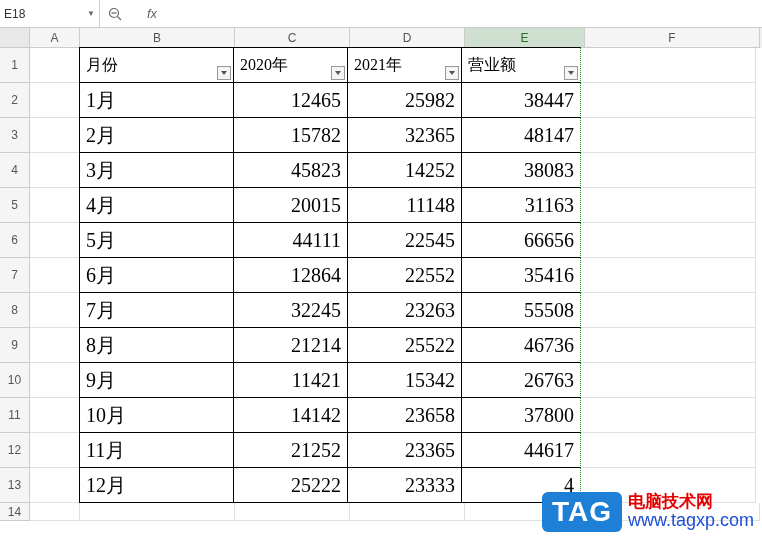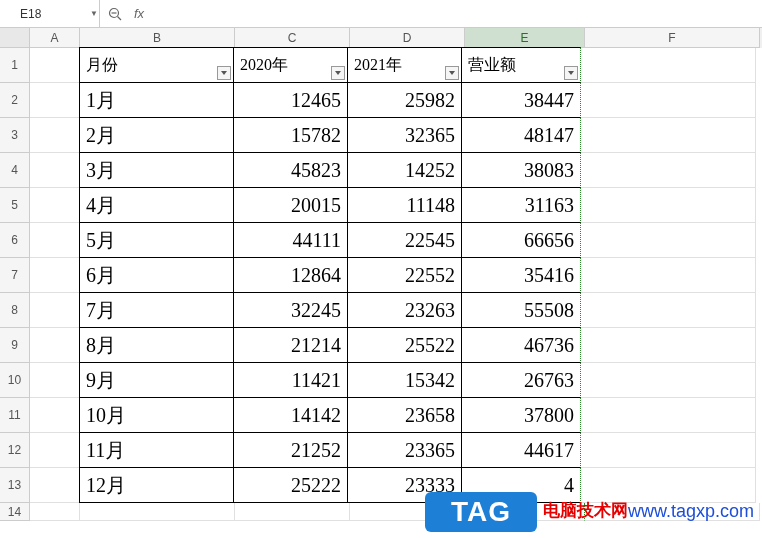--- a/index.html
+++ b/index.html
@@ -27,32 +27,31 @@
       border-right: 1px solid #ccc;
       padding: 0 4px;
     }
     .name-box-input {
       border: none;
       outline: none;
       width: 70px;
       font-size: 12px;
       font-family: Arial, sans-serif;
       color: #333;
-      margin-left: 16px;
     }
     .name-box-dropdown {
       font-size: 8px;
       color: #666;
       cursor: pointer;
       margin-left: auto;
     }
     .formula-section {
       display: flex;
       padding: 0 8px;
-      gap: 12px;
+      gap: 25px;
     }
     .fx-icon {
       font-style: italic;
       font-size: 13px;
       color: #666;
       font-family: Arial, sans-serif;
     }
     .zoom-icon {
       display: inline-flex;
       align-items: center;
@@ -153,26 +152,26 @@
       bottom: 6px;
       display: flex;
       align-items: center;
       gap: 6px;
     }
     .tag-badge {
       background: #1e7fd6;
       color: #fff;
       font-weight: bold;
       font-size: 28px;
-      padding: 4px 26px;
+      padding: 4px 10px;
       border-radius: 6px;
       font-family: Arial, sans-serif;
       letter-spacing: 1px;
     }
-    .tag-text { display: flex; line-height: 1.1; }
+    .tag-text { display: flex; flex-direction: column; line-height: 1.1; }
     .tag-cn { color: #e60000; font-size: 17px; font-weight: bold; font-family: "Microsoft YaHei", sans-serif; }
     .tag-url { color: #1d4ed8; font-size: 18px; font-family: Arial, sans-serif; }
   </style>
 </head>
 <body>
 
 <div class="formula-bar">
   <div class="name-box">
     <input class="name-box-input" value="E18" style="">
     <span class="name-box-dropdown">▼</span>

